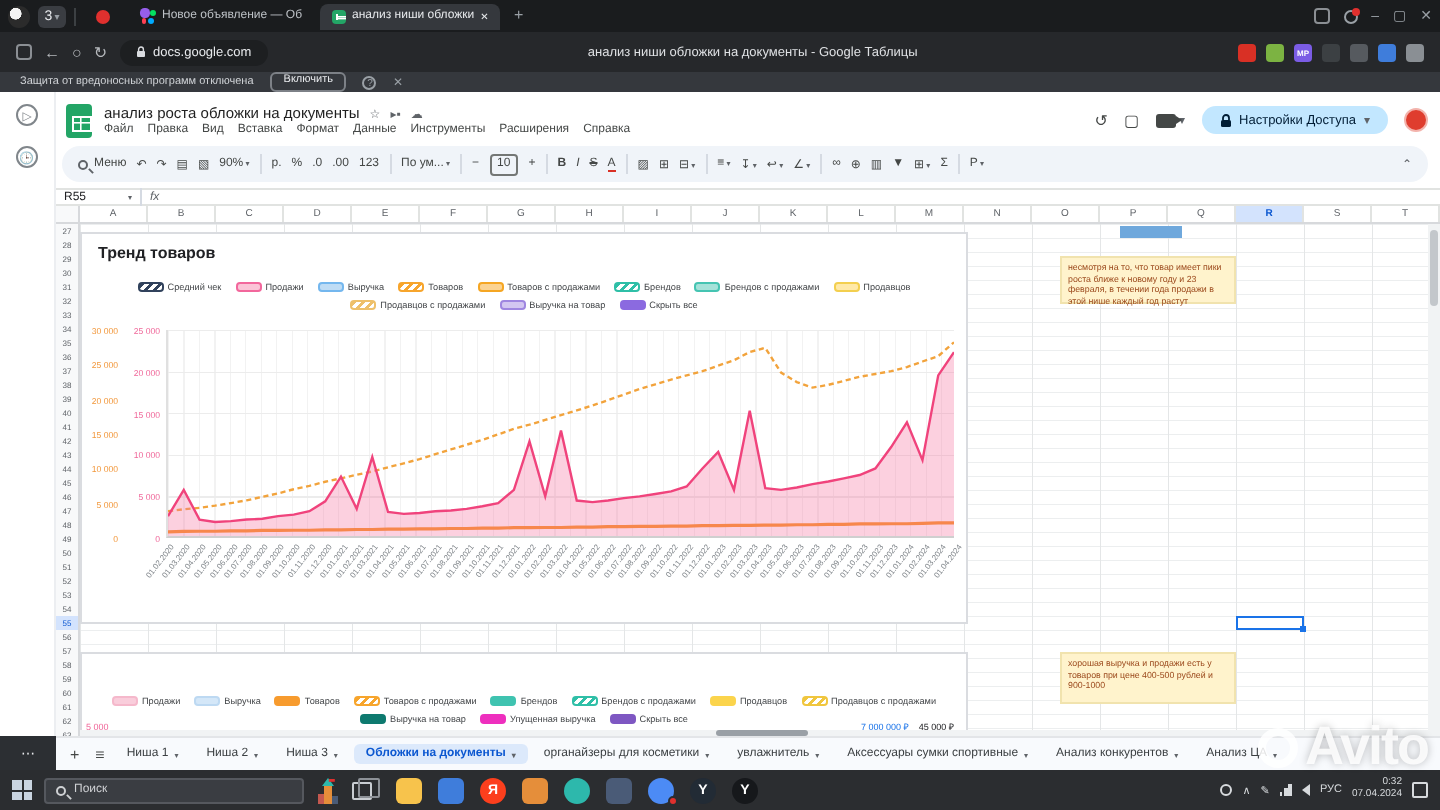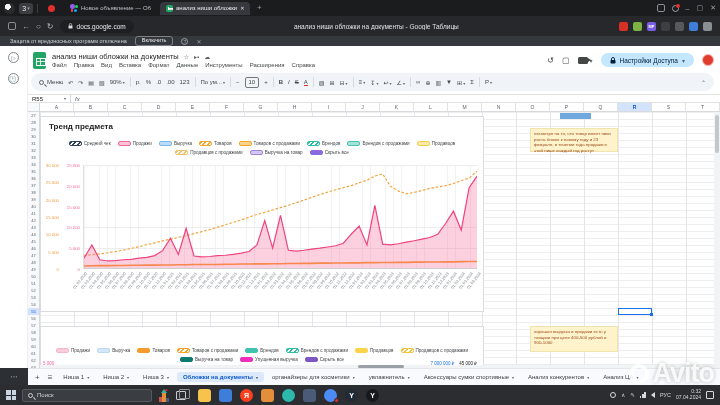--- a/index.html
+++ b/index.html
@@ -290,21 +290,21 @@
       <div class="side-ic">🕒</div>
       <div class="side-bottom">⋯</div>
     </div>
 
     <div class="sheets-main">
 
       <div class="sh-header">
         <div class="sheets-logo"></div>
         <div class="title-menus">
           <div class="doc-title-row">
-            <span class="doc-title">анализ ниши обложки на документы</span>
+            <span class="doc-title">анализ роста обложки на документы</span>
             <span class="tiny-ic">☆</span>
             <span class="tiny-ic">▸▪</span>
             <span class="tiny-ic">☁</span>
           </div>
           <div class="menu-row" id="menus">
               <span class="menu-item">Файл</span>
               <span class="menu-item">Правка</span>
               <span class="menu-item">Вид</span>
               <span class="menu-item">Вставка</span>
               <span class="menu-item">Формат</span>
@@ -454,21 +454,21 @@
             <div class="rownum">59</div>
             <div class="rownum">60</div>
             <div class="rownum">61</div>
             <div class="rownum">62</div>
             <div class="rownum">63</div>
           </div>
         <div class="blue-cell"></div>
         <div class="sel-cell"></div>
 
         <div class="card trend-card">
-          <div class="tc-title">Тренд предмета</div>
+          <div class="tc-title">Тренд товаров</div>
           <div class="legend-row lg1a" id="legend1a">
               <span class="lgitem">
                 <span class="swatch" style="border: 1px solid rgb(49, 66, 92); background: repeating-linear-gradient(135deg, rgb(49, 66, 92) 0px, rgb(49, 66, 92) 1.5px, rgb(255, 255, 255) 1.5px, rgb(255, 255, 255) 3.2px);"></span>
                 <span>Средний чек</span>
               </span>
               <span class="lgitem">
                 <span class="swatch" style="border: 1px solid rgb(242, 103, 156); background: rgb(251, 196, 215);"></span>
                 <span>Продажи</span>
               </span>
               <span class="lgitem">

